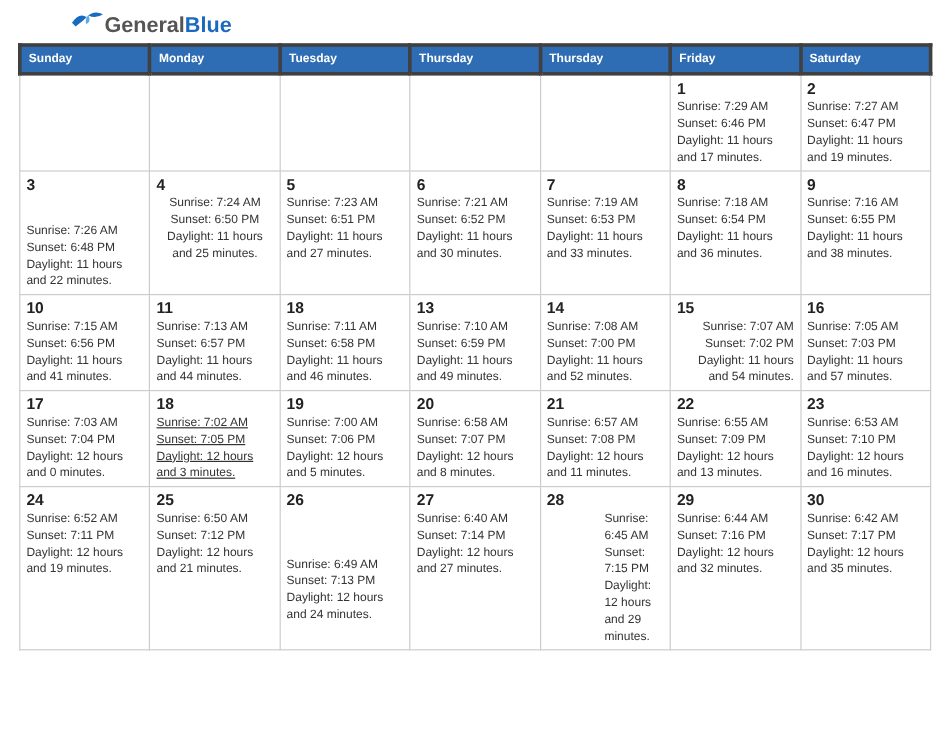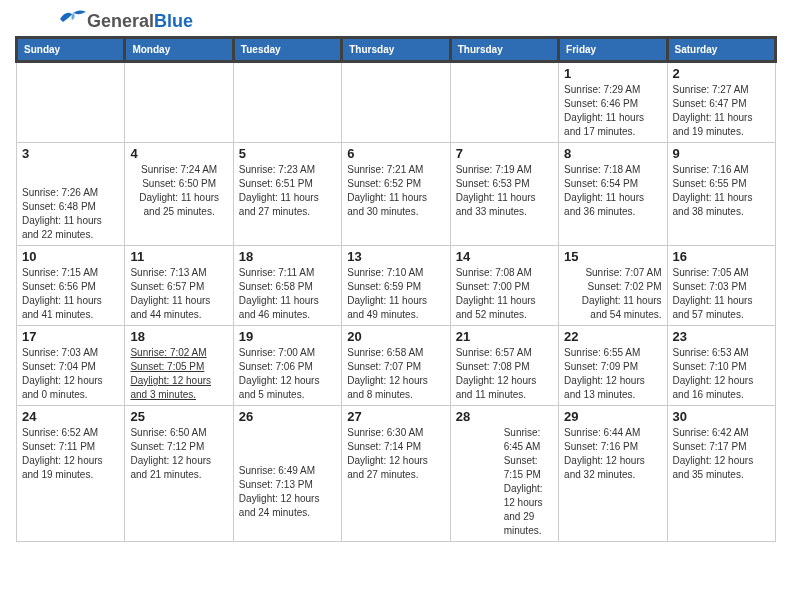--- a/index.html
+++ b/index.html
@@ -311,21 +311,21 @@
         </td>
         <td>
           <span class="day-number">26</span>
           <div class="day-info" style="white-space: pre-line; margin-top: 40px;">Sunrise: 6:49 AM
 Sunset: 7:13 PM
 Daylight: 12 hours
 and 24 minutes.</div>
         </td>
         <td>
           <span class="day-number">27</span>
-          <div class="day-info" style="white-space: pre-line;">Sunrise: 6:30 AM
+          <div class="day-info" style="white-space: pre-line;">Sunrise: 6:40 AM
 Sunset: 7:14 PM
 Daylight: 12 hours
 and 27 minutes.</div>
         </td>
         <td>
           <span class="day-number">28</span>
           <div class="day-info" style="white-space: pre-line; margin-left: 48px;">Sunrise: 6:45 AM
 Sunset: 7:15 PM
 Daylight: 12 hours
 and 29 minutes.</div>

